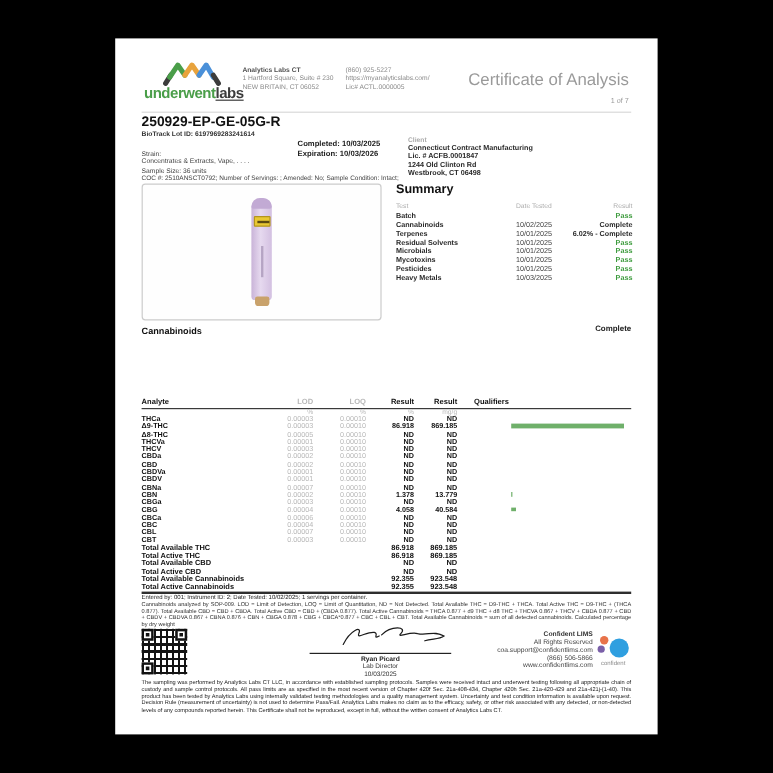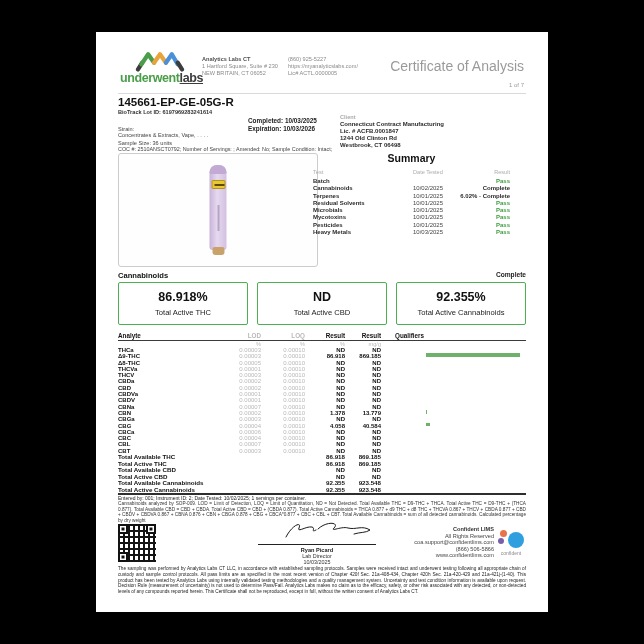--- a/index.html
+++ b/index.html
@@ -38,21 +38,21 @@
   .img-box { position:absolute; left:22px; top:121px; width:200px; height:114px; border:1px solid #ccc; border-radius:3px; background:#fefefe; }
   .pen { position:absolute; left:50%; top:11px; transform:translateX(-50%); width:17px; height:85px;
          background:linear-gradient(90deg,#c9b3d8,#e6d9ef 45%,#d3c0e1); border-radius:8px 8px 3px 3px; }
   .pen-cap { position:absolute; left:0; right:0; top:0; height:9px; background:#c2aad4; border-radius:8px 8px 2px 2px; }
   .pen-label { position:absolute; top:15px; left:1.5px; width:14px; height:9px; background:#e9c832; border:0.5px solid #b3951e; border-radius:1px; }
   .pen-label i { position:absolute; left:2px; top:3px; width:10px; height:1.5px; background:#5c4a10; }
   .pen-text { position:absolute; top:40px; left:7.5px; width:2px; height:26px; background:rgba(96,74,120,0.35); }
   .pen-tip { position:absolute; bottom:-5px; left:2.5px; width:12px; height:8px; background:#c9a26b; border-radius:2px 2px 3px 3px; }
 
   
-  .summary { position:absolute; left:217px; top:120px; width:197px;text-align:center; }
+  .summary { position:absolute; left:234px; top:120px; width:197px; }
   .summary h2 { font-size:10.5px; font-weight:bold; color:#111; }
   .sum-head { position:relative; height:9px; margin-top:5px; font-size:5.6px; color:#adadad; }
   .sum-head .c1 { position:absolute; left:0; } .sum-head .c2 { position:absolute; left:100px; } .sum-head .c3 { position:absolute; right:0; }
   .sum-row { position:relative; height:7.3px; font-size:6px; }
   .sum-row .c1 { position:absolute; left:0; font-weight:bold; color:#2b2b2b; }
   .sum-row .c2 { position:absolute; left:100px; color:#444; }
   .sum-row .c3 { position:absolute; right:0; font-weight:bold; color:#2b2b2b; }
   .sum-row .c3.green { color:#3f9c3f; }
 
   
@@ -130,21 +130,21 @@
     </div>
     <div class="lab-block contact">
       <div>(860) 925-5227</div>
       <div>https://myanalyticslabs.com/</div>
       <div>Lic# ACTL.0000005</div>
     </div>
     <div class="doc-title">Certificate of Analysis</div>
     <div class="page-num">1 of 7</div>
     <div class="hr-header"></div>
 
-    <div class="batch-code">145661-EP-GE-05G-R</div>
+    <div class="batch-code">250929-EP-GE-05G-R</div>
     <div class="biotrack">BioTrack Lot ID: 6197969283241614</div>
     <div class="strain">Strain:</div>
     <div class="category">Concentrates &amp; Extracts, Vape, . . . .</div>
     <div class="completed">Completed: 10/03/2025</div>
     <div class="expiration">Expiration: 10/03/2026</div>
     <div class="client">
       <div class="lbl">Client</div>
       <div class="nm">Connecticut Contract Manufacturing</div>
       <div>Lic. # ACFB.0001847</div>
       <div>1244 Old Clinton Rd</div>
@@ -217,34 +217,20 @@
         <div class="sum-row">
           <span class="c1">Heavy Metals</span>
           <span class="c2">10/03/2025</span>
           <span class="c3 green">Pass</span>
         </div>
 
     </div>
 
     <div class="cann-label">Cannabinoids</div>
     <div class="cann-status">Complete</div>
-    <div class="hl-row">
-      <div class="hbox">
-        <div class="val">86.918%</div>
-        <div class="lab">Total Active THC</div>
-      </div>
-      <div class="hbox">
-        <div class="val">ND</div>
-        <div class="lab">Total Active CBD</div>
-      </div>
-      <div class="hbox">
-        <div class="val">92.355%</div>
-        <div class="lab">Total Active Cannabinoids</div>
-      </div>
-    </div>
 
     <div class="tbl">
       <div class="trow thead">
         <span class="c-name">Analyte</span>
         <span class="c-lod">LOD</span>
         <span class="c-loq">LOQ</span>
         <span class="c-r1">Result</span>
         <span class="c-r2">Result</span>
         <span class="c-qual">Qualifiers</span>
       </div>

